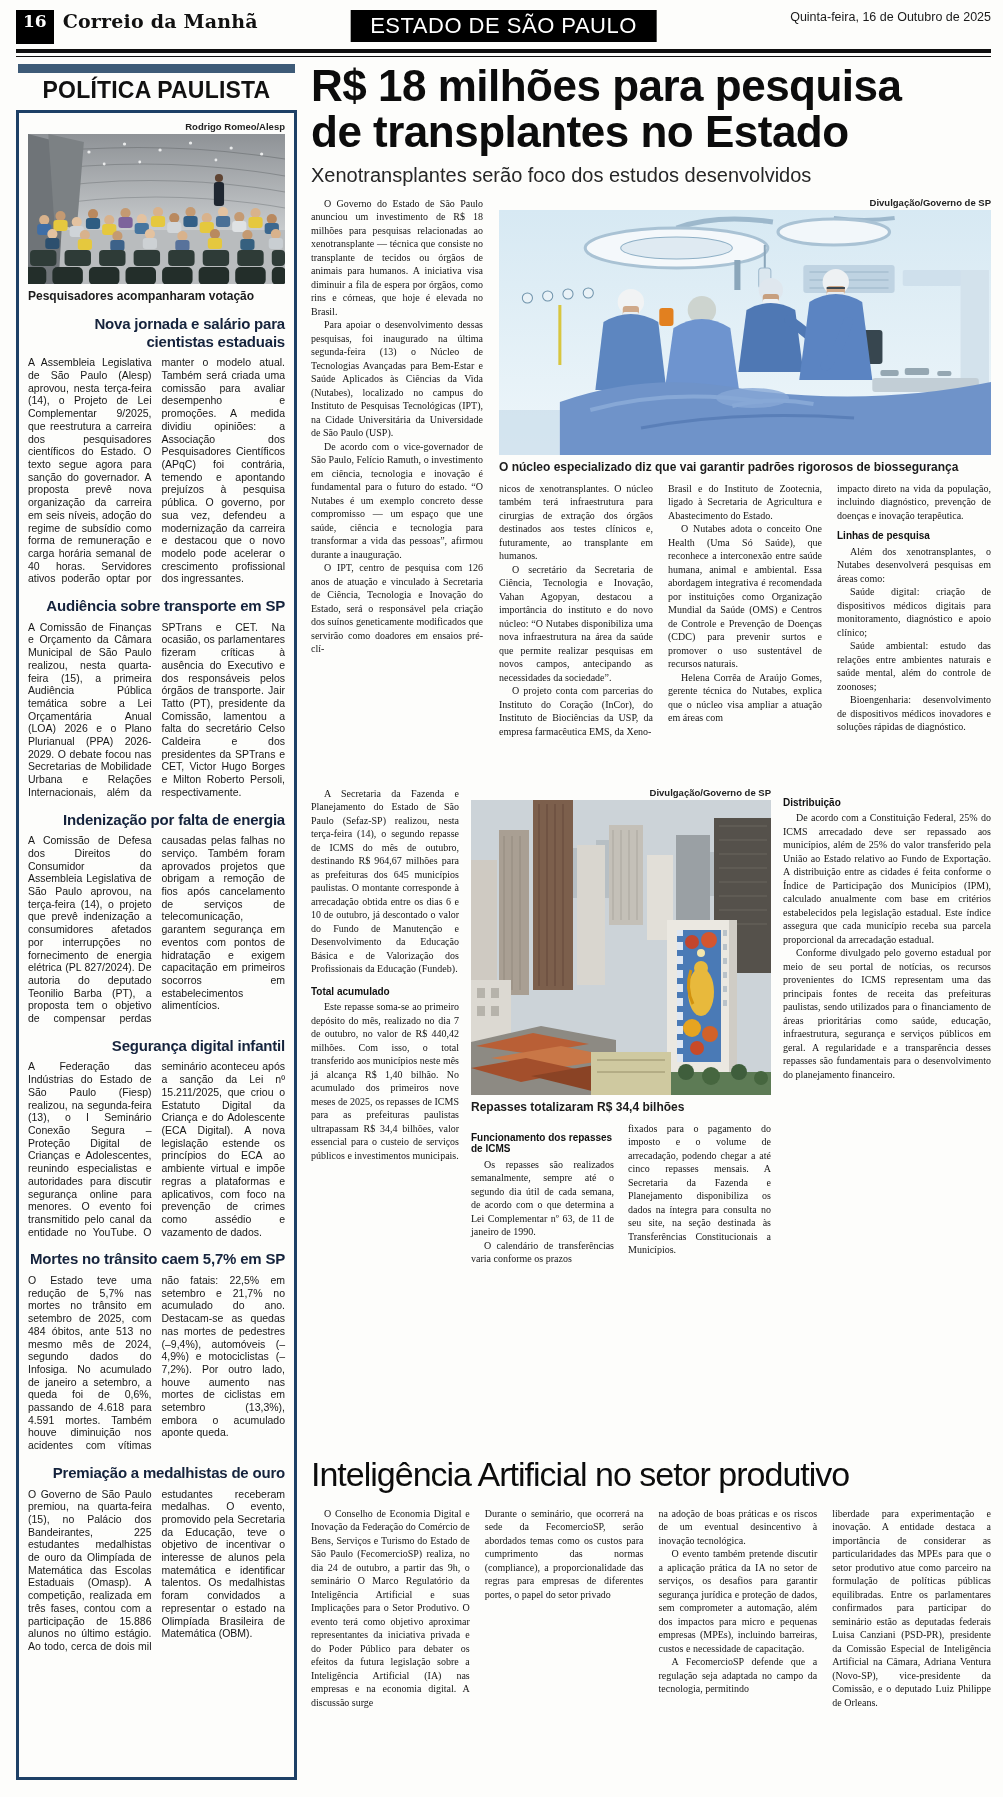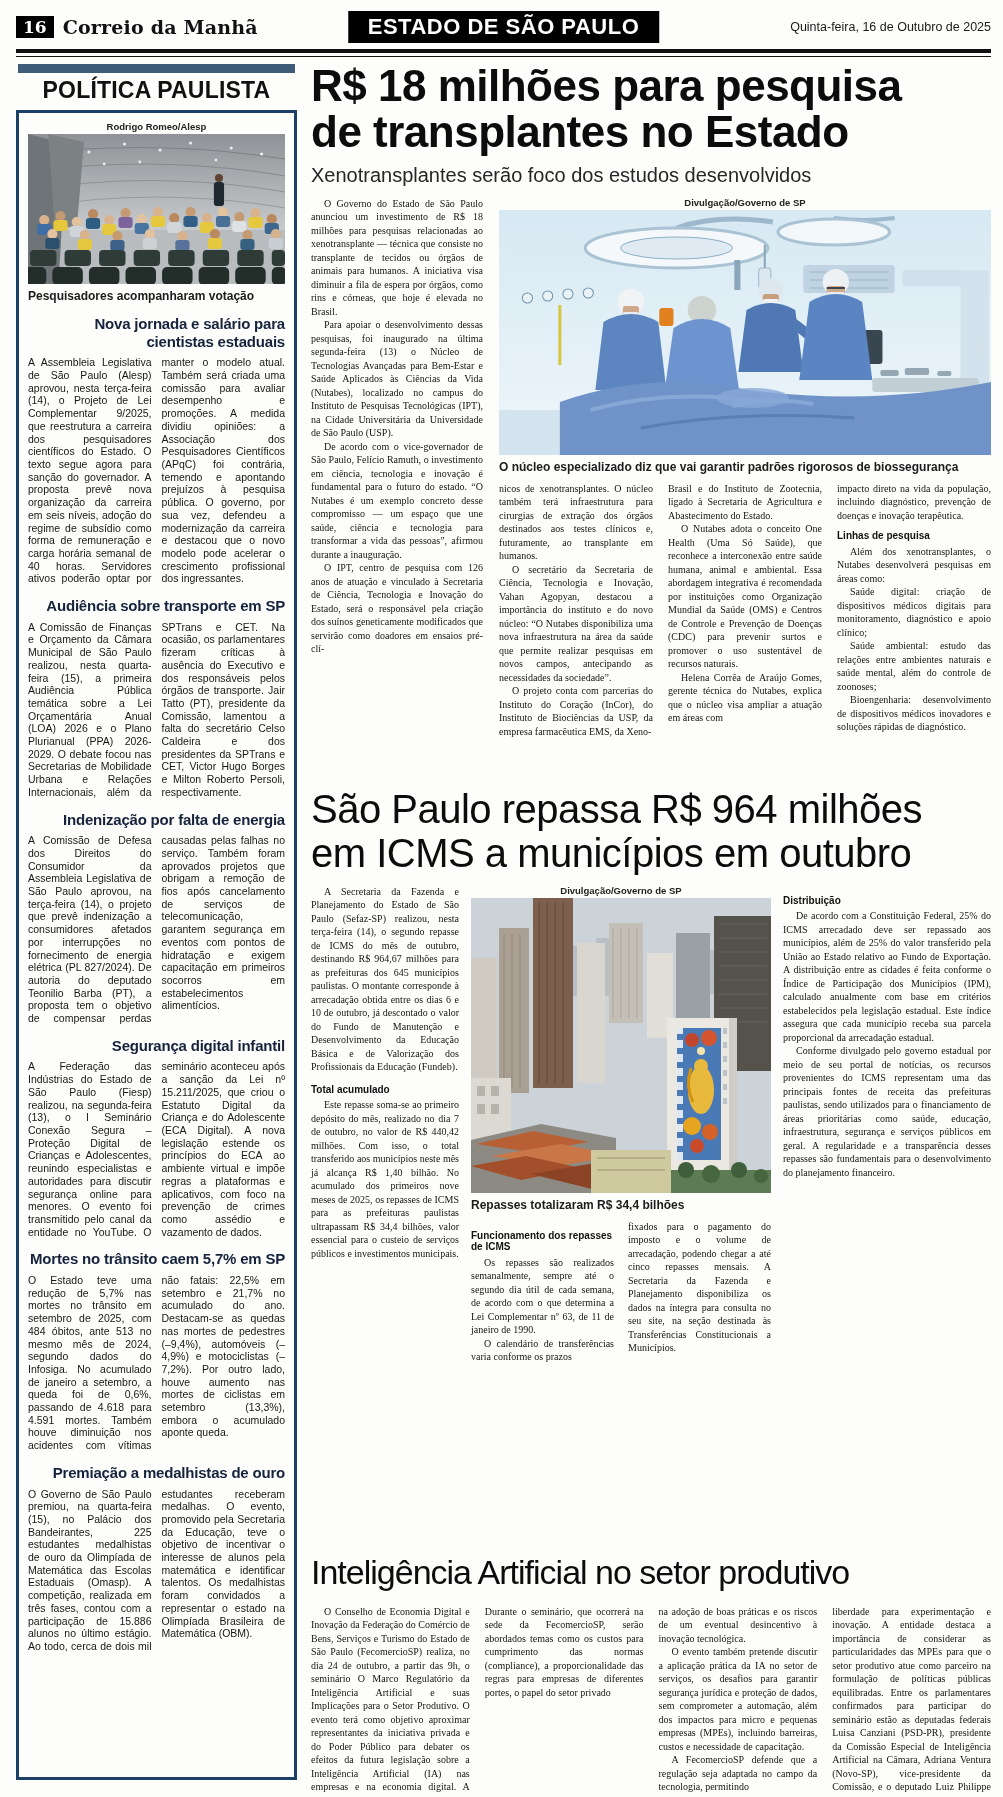--- a/index.html
+++ b/index.html
@@ -2,39 +2,39 @@
 <html lang="pt-BR" style="--accent_bar: #3e5b77; --box_border: #1e4066; --banner_bg: #000000; --banner_text: #ffffff;"><head>
 <meta charset="utf-8">
 <style>
   *{margin:0;padding:0;box-sizing:border-box}
   html,body{width:1003px}
   body{height:1797px;overflow:hidden;background:#fdfdfb;color:#111;
        font-family:"Liberation Sans","DejaVu Sans",sans-serif}
   .page{padding:10px 12px 0 16px}
 
   
-  .masthead{display:flex;align-items:center;position:relative;height:34px}
+  .masthead{display:flex;position:relative;height:34px}
   .pagenum{background:var(--banner_bg,#000);color:#fff;font-weight:bold;font-size:17px;
            padding:2px 7px;font-family:"DejaVu Serif","Liberation Serif",serif;line-height:1.1}
   .paper{font-family:"DejaVu Serif","Liberation Serif",serif;font-weight:bold;font-size:19px;
          margin-left:9px;letter-spacing:.2px}
   .banner{position:absolute;left:50%;transform:translateX(-50%);background:var(--banner_bg,#000);
-          color:var(--banner_text,#fff);font-size:22px;font-weight:bold;letter-spacing:.5px;
+          color:var(--banner_text,#fff);font-size:22px;font-weight:normal;letter-spacing:.5px;
           padding:3px 20px;white-space:nowrap}
   .date{margin-left:auto;font-size:12.5px;color:#1a1a1a}
   .rules{border-top:4px solid #101010;border-bottom:1.5px solid #101010;height:8px;margin-top:5px}
 
   .cols{display:flex;gap:14px;margin-top:6px}
 
   
   .sidebar{width:281px;flex:none}
   .accent{height:9px;background:var(--accent_bar,#3e5b77);margin:1px 2px 4px}
   .side-title{text-align:center;font-size:23px;font-weight:800;letter-spacing:.2px;margin:1px 0 6px}
   .side-box{border:3px solid var(--box_border,#1e4066);padding:8px 9px;height:1670px;overflow:hidden}
-  .credit{font-size:9.5px;font-weight:bold;color:#222;text-align:center;margin-bottom:2px}
+  .credit{font-size:9.5px;font-weight:bold;color:#222;text-align:right;margin-bottom:2px}
   .caption{font-size:12px;font-weight:bold;color:#1c1c1c;margin-top:5px}
   svg.photo{display:block;width:100%;background:#ddd}
   svg.aud{height:150px}  svg.surgery{height:245px}  svg.city{height:295px}
   .side-art{margin-top:12px}
   .side-art h3{font-size:15px;font-weight:bold;color:#15233c;text-align:right;
                line-height:1.18;letter-spacing:-.2px;margin:2px 0 6px}
   .side-body{column-count:2;column-gap:10px;font-size:10.5px;line-height:12.7px;
              text-align:justify;hyphens:auto;color:#161616}
 
   
@@ -326,24 +326,20 @@
                     <p>Saúde ambiental: estudo das relações entre ambientes naturais e saúde mental, além do controle de zoonoses;</p>
                     <p>Bioengenharia: desenvolvimento de dispositivos médicos inovadores e soluções rápidas de diagnóstico.</p>
                   </div>
               </div>
             </div>
           </div>
         </div>
       </article>
 
       <article class="art2 serif">
-        <h1 class="head2">
-          <div>São Paulo repassa R$ 964 milhões</div>
-          <div>em ICMS a municípios em outubro</div>
-        </h1>
         <div class="art2-body">
           <div class="art2-c1">
             <div>
                 <p>A Secretaria da Fazenda e Planejamento do Estado de São Paulo (Sefaz-SP) realizou, nesta terça-feira (14), o segundo repasse de ICMS do mês de outubro, destinando R$ 964,67 milhões para as prefeituras dos 645 municípios paulistas. O montante corresponde à arrecadação obtida entre os dias 6 e 10 de outubro, já descontado o valor do Fundo de Manutenção e Desenvolvimento da Educação Básica e de Valorização dos Profissionais da Educação (Fundeb).</p>
               </div>
             <div class="subhead">Total acumulado</div>
             <div>
                 <p>Este repasse soma-se ao primeiro depósito do mês, realizado no dia 7 de outubro, no valor de R$ 440,42 milhões. Com isso, o total transferido aos municípios neste mês já alcança R$ 1,40 bilhão. No acumulado dos primeiros nove meses de 2025, os repasses de ICMS para as prefeituras paulistas ultrapassam R$ 34,4 bilhões, valor essencial para o custeio de serviços públicos e investimentos municipais.</p>
               </div>
           </div>

